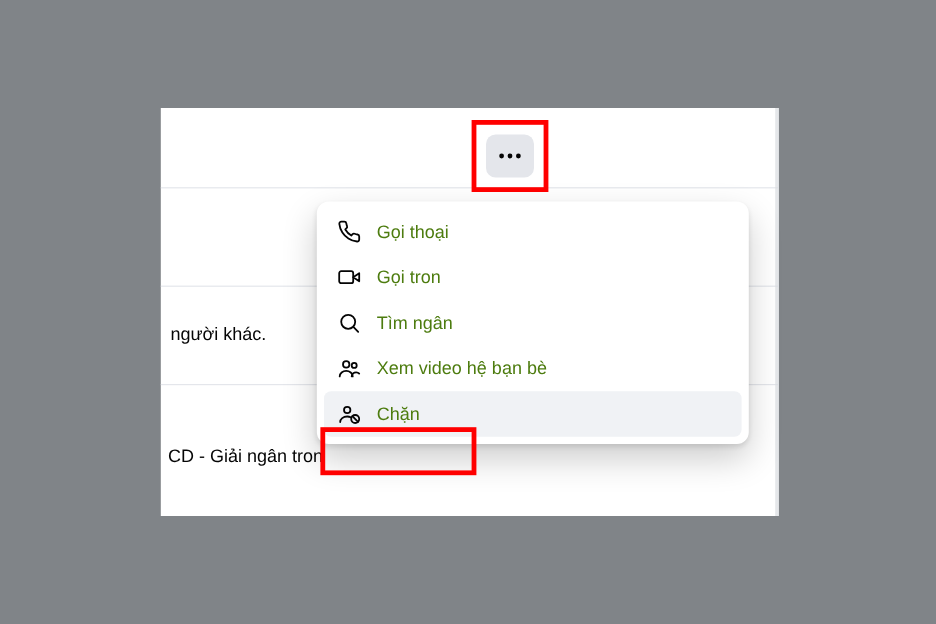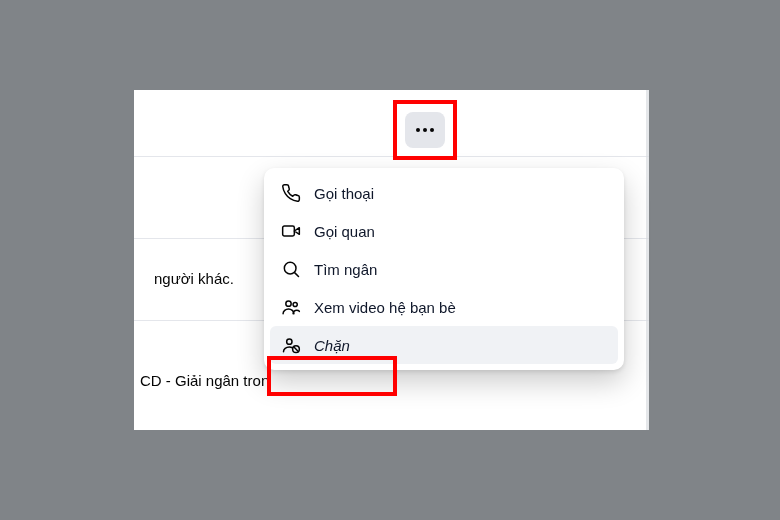--- a/index.html
+++ b/index.html
@@ -60,24 +60,24 @@
     box-shadow: 0 12px 28px rgba(0,0,0,0.2), 0 2px 4px rgba(0,0,0,0.1);
     padding: 6px;
   }
   .menu-item {
     display: flex;
     align-items: center;
     gap: 12px;
     padding: 8px 10px;
     border-radius: 6px;
     font-size: 15px;
-    color: #0f172a;
+    color: #4d7c0f;
     cursor: pointer;
   }
-  .menu-item.hover { background: #f0f2f5; font-style: italic; }
+  .menu-item.hover { background: #f0f2f5; }
   .menu-icon { width: 22px; height: 22px; display:flex; align-items:center; justify-content:center; color:#050505; }
 
   .highlight {
     position: absolute;
     border: 4px solid #ff0000;
     pointer-events: none;
   }
   .hl-more { left: 259px; top: 10px; width: 64px; height: 60px; }
   .hl-block { left: 133px; top: 266px; width: 130px; height: 40px; }
 
@@ -94,21 +94,21 @@
 <body>
 
 <div class="canvas">
 
   <div class="panel">
 
     <div class="divider" style="top:66px"></div>
     <div class="divider" style="top:148px"></div>
     <div class="divider" style="top:230px"></div>
 
-    <div class="text-frag" style="left:20px; top:180px">người khác.</div>
+    <div class="text-frag" style="left:8px; top:180px">người khác.</div>
     <div class="text-frag" style="left:6px; top:282px">CD - Giải ngân tron</div>
 
     <div class="scroll-edge"></div>
 
     <div class="more-btn">
       <div class="dots">
         <span></span>
           <span></span>
           <span></span>
       </div>
@@ -125,21 +125,21 @@
         <span>Gọi thoại</span>
       </div>
 
       <div class="menu-item">
         <span class="menu-icon">
           <svg width="20" height="20" viewBox="0 0 24 24" fill="none" stroke="currentColor" stroke-width="1.8" stroke-linecap="round" stroke-linejoin="round">
               <rect x="2" y="6" width="14" height="12" rx="2"></rect>
               <polygon points="22 8 16 12 22 16 22 8"></polygon>
             </svg>
         </span>
-        <span>Gọi quan</span>
+        <span>Gọi tron</span>
       </div>
 
       <div class="menu-item">
         <span class="menu-icon">
           <svg width="20" height="20" viewBox="0 0 24 24" fill="none" stroke="currentColor" stroke-width="1.8" stroke-linecap="round" stroke-linejoin="round">
               <circle cx="11" cy="11" r="7"></circle>
               <line x1="21" y1="21" x2="16.65" y2="16.65"></line>
             </svg>
         </span>
         <span>Tìm ngân</span>

